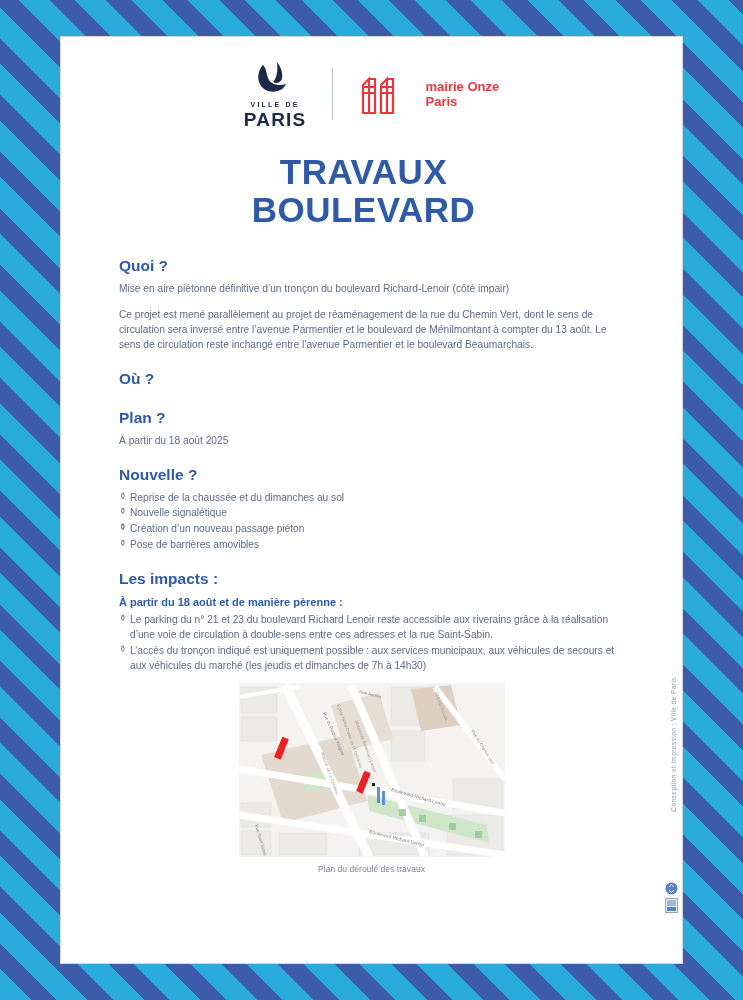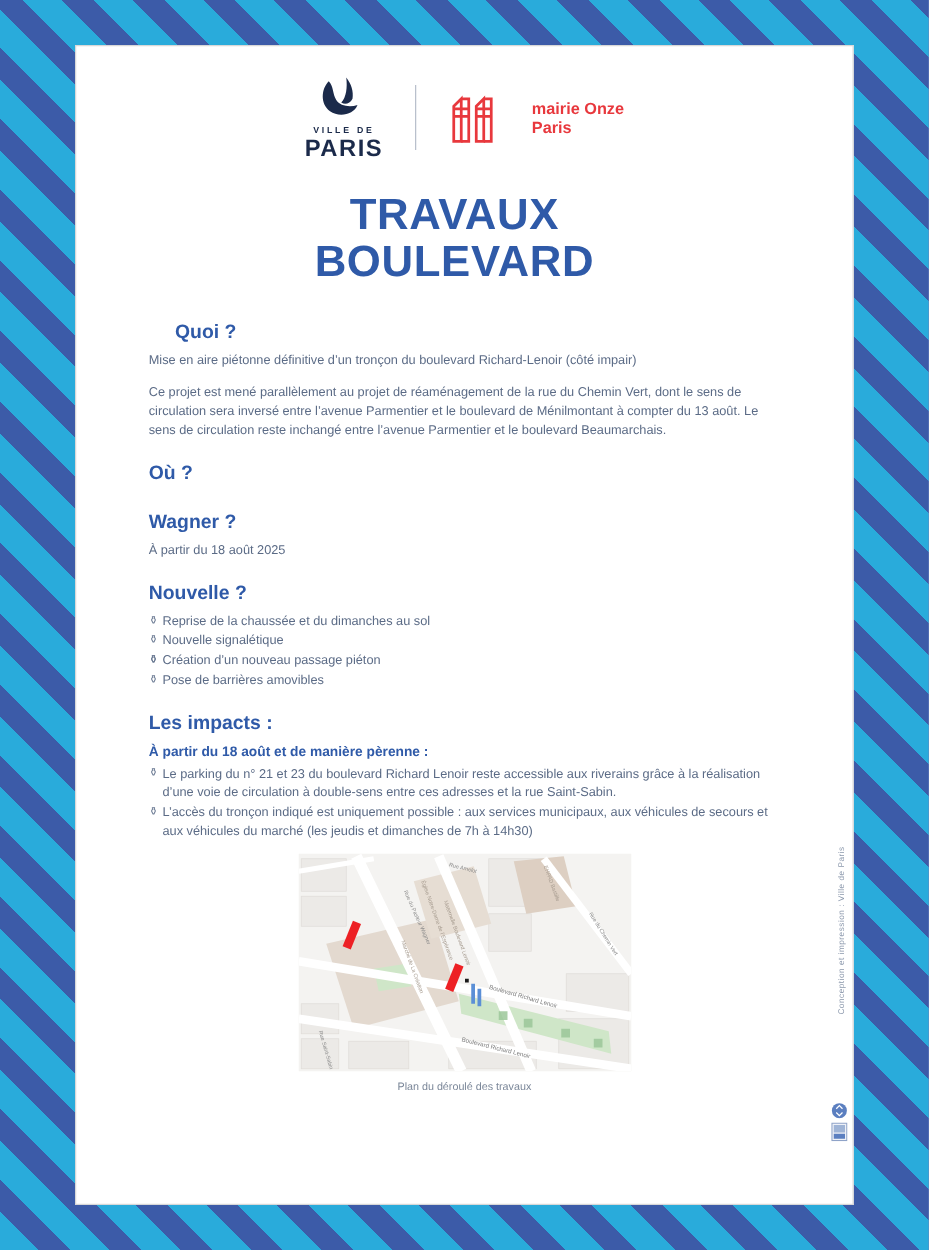--- a/index.html
+++ b/index.html
@@ -58,21 +58,21 @@
     color:#5B6B86;
     font-size:10.2px;
     line-height:1.48;
   }
   h2.sec{
     color:#2F5AA8;
     font-size:15.5px;
     font-weight:800;
     margin:16px 0 3px 0;
   }
-  h2.sec.first{margin-top:4px;margin-left:21px;}
+  h2.sec.first{margin-top:4px;}
   p.lead{margin:0 0 0 0;}
   p.para{margin:11px 0 0 0;}
   .sub{
     color:#2F5AA8;
     font-size:11px;
     font-weight:700;
     margin:1px 0 2px 0;
   }
   ul.blist{list-style:none;margin:2px 0 0 0;padding:0;}
   ul.blist li{
@@ -168,21 +168,21 @@
   </div>
 
   <div class="body">
 
     <h2 class="sec first">Quoi ?</h2>
     <p class="lead">Mise en aire piétonne définitive d’un tronçon du boulevard Richard-Lenoir (côté impair)</p>
     <p class="para">Ce projet est mené parallèlement au projet de réaménagement de la rue du Chemin Vert, dont le sens de circulation sera inversé entre l’avenue Parmentier et le boulevard de Ménilmontant à compter du 13 août. Le sens de circulation reste inchangé entre l’avenue Parmentier et le boulevard Beaumarchais.</p>
 
     <h2 class="sec">Où ?</h2>
 
-    <h2 class="sec">Wagner ?</h2>
+    <h2 class="sec">Plan ?</h2>
     <p class="lead">À partir du 18 août 2025</p>
 
     <h2 class="sec">Nouvelle ?</h2>
     <ul class="blist">
       <li><span class="bull">⚱</span><span>Reprise de la chaussée et du dimanches au sol</span></li>
       <li><span class="bull">⚱</span><span>Nouvelle signalétique</span></li>
       <li><span class="bull">⚱</span></li>
       <li><span class="bull">⚱</span><span>Création d’un nouveau passage piéton</span></li>
       <li><span class="bull">⚱</span><span>Pose de barrières amovibles</span></li>
     </ul>

